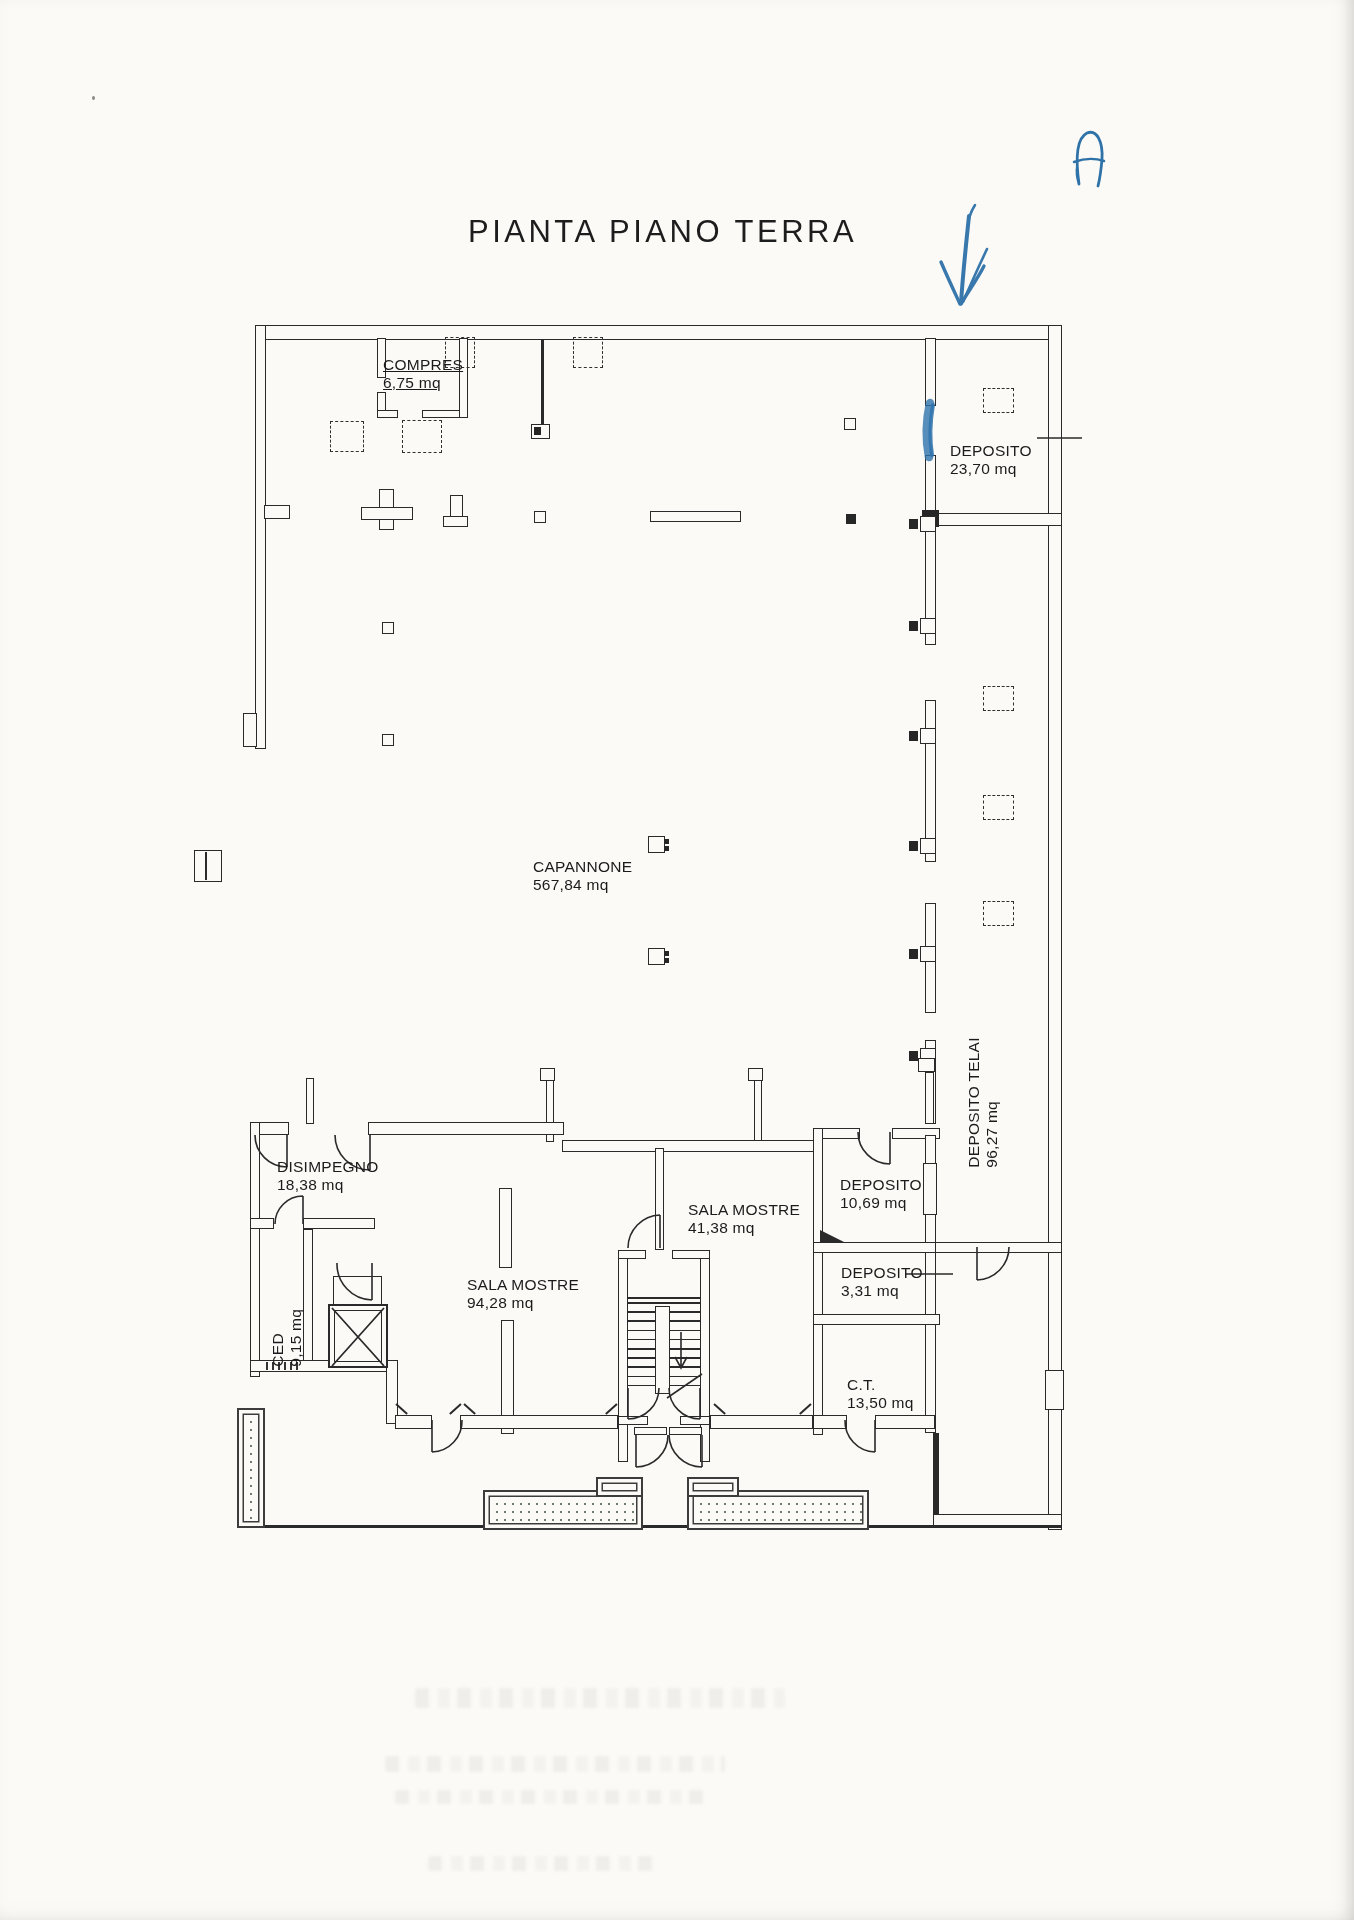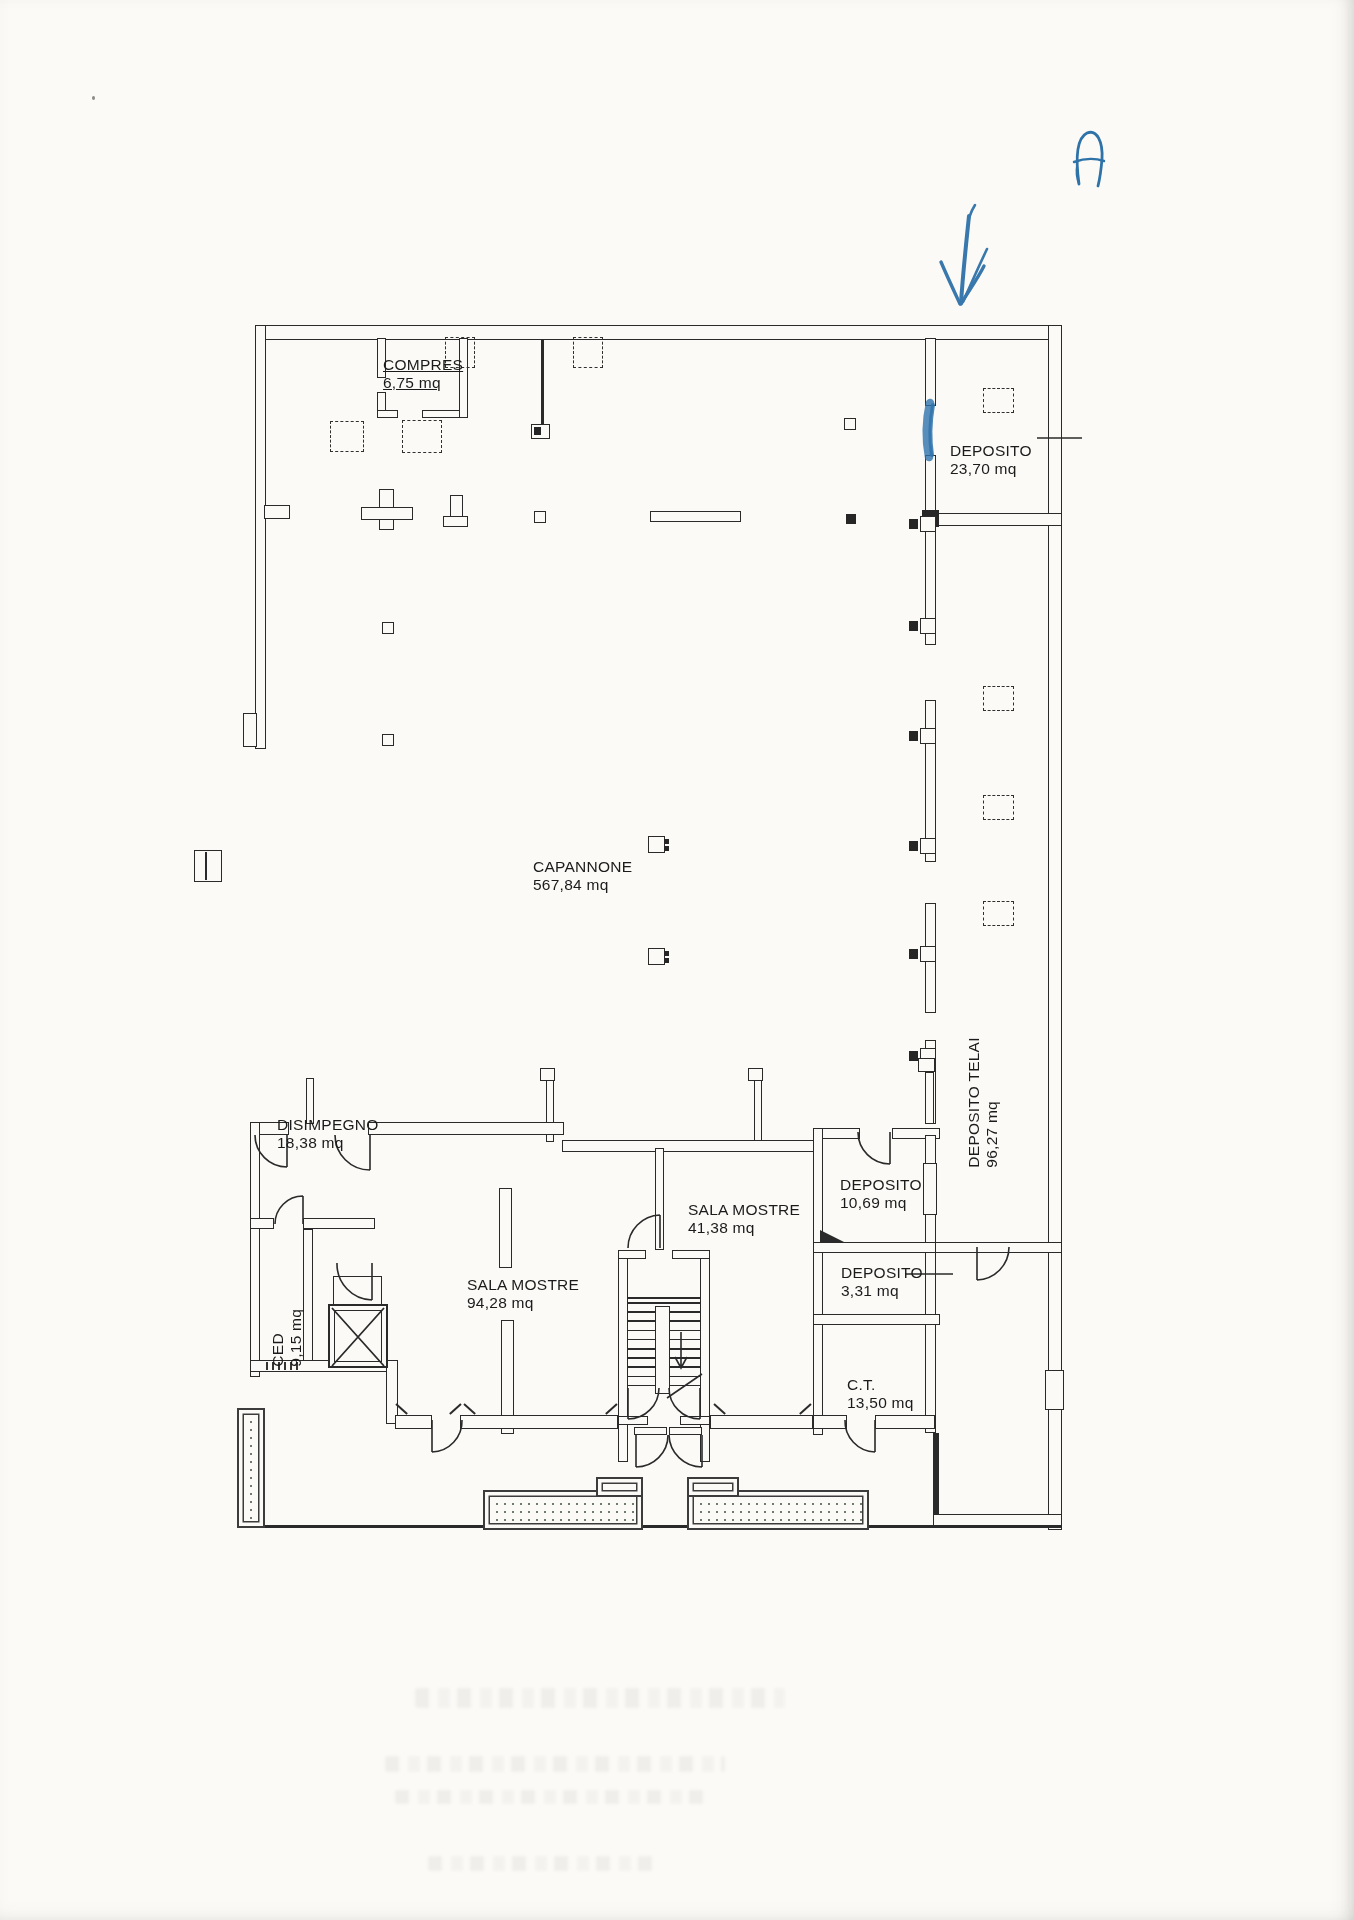--- a/index.html
+++ b/index.html
@@ -34,20 +34,21 @@
 <body>
 
 <div class="page">
 
   <div class="dot" style="left:92px;top:96px;"></div>
   <div class="smudge" style="left:415px;top:1688px;width:370px;height:20px;"></div>
   <div class="smudge" style="left:385px;top:1756px;width:340px;height:16px;"></div>
   <div class="smudge" style="left:395px;top:1790px;width:310px;height:14px;"></div>
   <div class="smudge" style="left:428px;top:1856px;width:225px;height:15px;"></div>
 
+  <div class="title">PIANTA PIANO TERRA</div>
 
   <div>
 
     <div class="w" style="left:255px;top:325px;width:807px;height:15px;"></div>
     <div class="w" style="left:1048px;top:325px;width:14px;height:1205px;"></div>
     <div class="w" style="left:255px;top:325px;width:11px;height:424px;"></div>
     <div class="w" style="left:264px;top:505px;width:26px;height:14px;"></div>
     <div class="w" style="left:243px;top:713px;width:14px;height:34px;"></div>
     <div class="w" style="left:194px;top:850px;width:28px;height:32px;"></div>
     <div class="s" style="left:205px;top:852px;width:2px;height:28px;"></div>
@@ -246,21 +247,21 @@
   <div class="lbl" style="left:533px;top:858px;">
     <span>CAPANNONE</span>
     <span>567,84 mq</span>
   </div>
   <div class="vwrap" style="left:898px;top:1065px;width:170px;height:36px;">
     <div class="lbl vin" style="position:static;text-align:left;">
       <span>DEPOSITO TELAI</span>
       <span>96,27 mq</span>
     </div>
   </div>
-  <div class="lbl" style="left:277px;top:1116px;">
+  <div class="lbl" style="left:277px;top:1158px;">
     <span>DISIMPEGNO</span>
     <span>18,38 mq</span>
   </div>
   <div class="vwrap" style="left:242px;top:1304px;width:90px;height:36px;">
     <div class="lbl vin" style="position:static;text-align:left;">
       <span>CED</span>
       <span>9,15 mq</span>
     </div>
   </div>
   <div class="lbl" style="left:467px;top:1276px;">

